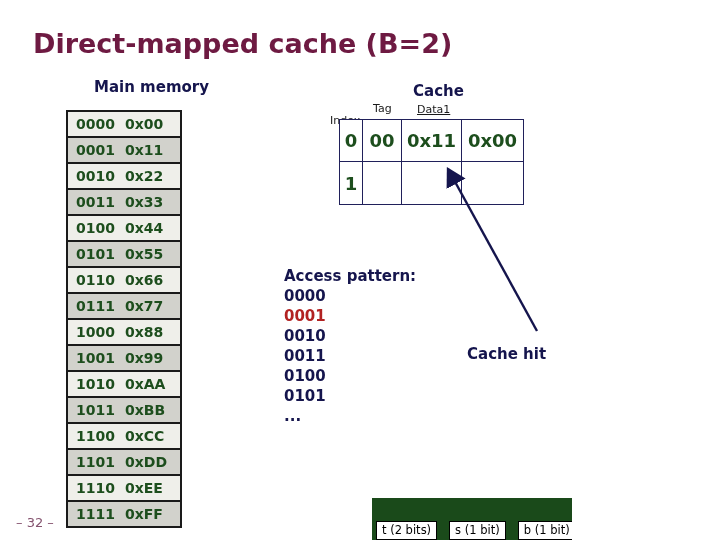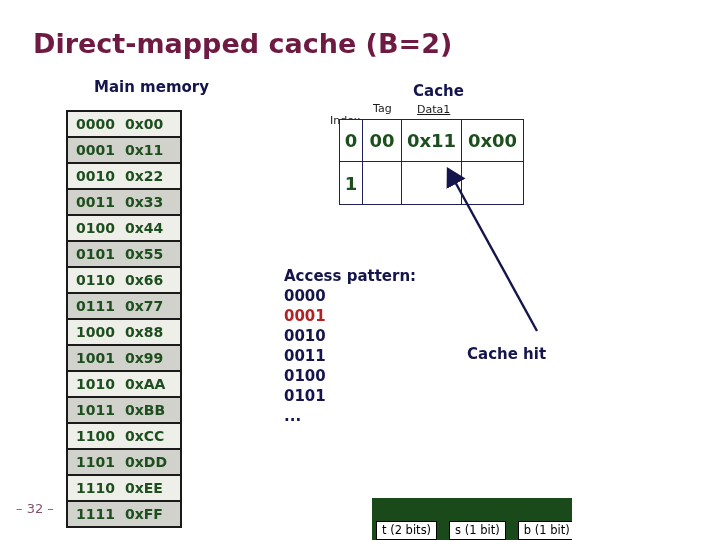--- a/index.html
+++ b/index.html
@@ -71,21 +71,21 @@
   .field-boxes {
     position:absolute; left:372px; top:498px;
     background:#1a4a1a; display:flex; gap:12px; padding:23px 4px;
   }
   .field-box {
     background:#ffffff; border:1px solid #000;
     font-size:11.5px; color:#000; padding:1px 5px; line-height:15px; white-space:nowrap;
   }
 
   
-  .page-num { position:absolute; left:16px; top:501px; font-size:13px; color:#84526e; }
+  .page-num { position:absolute; left:16px; top:515px; font-size:13px; color:#84526e; }
 </style>
 </head>
 <body>
 
 <div class="slide">
 
   <div class="title">Direct-mapped cache (B=2)</div>
 
   <div class="section-label label-mainmem">Main memory</div>
   <div class="section-label label-cache">Cache</div>

